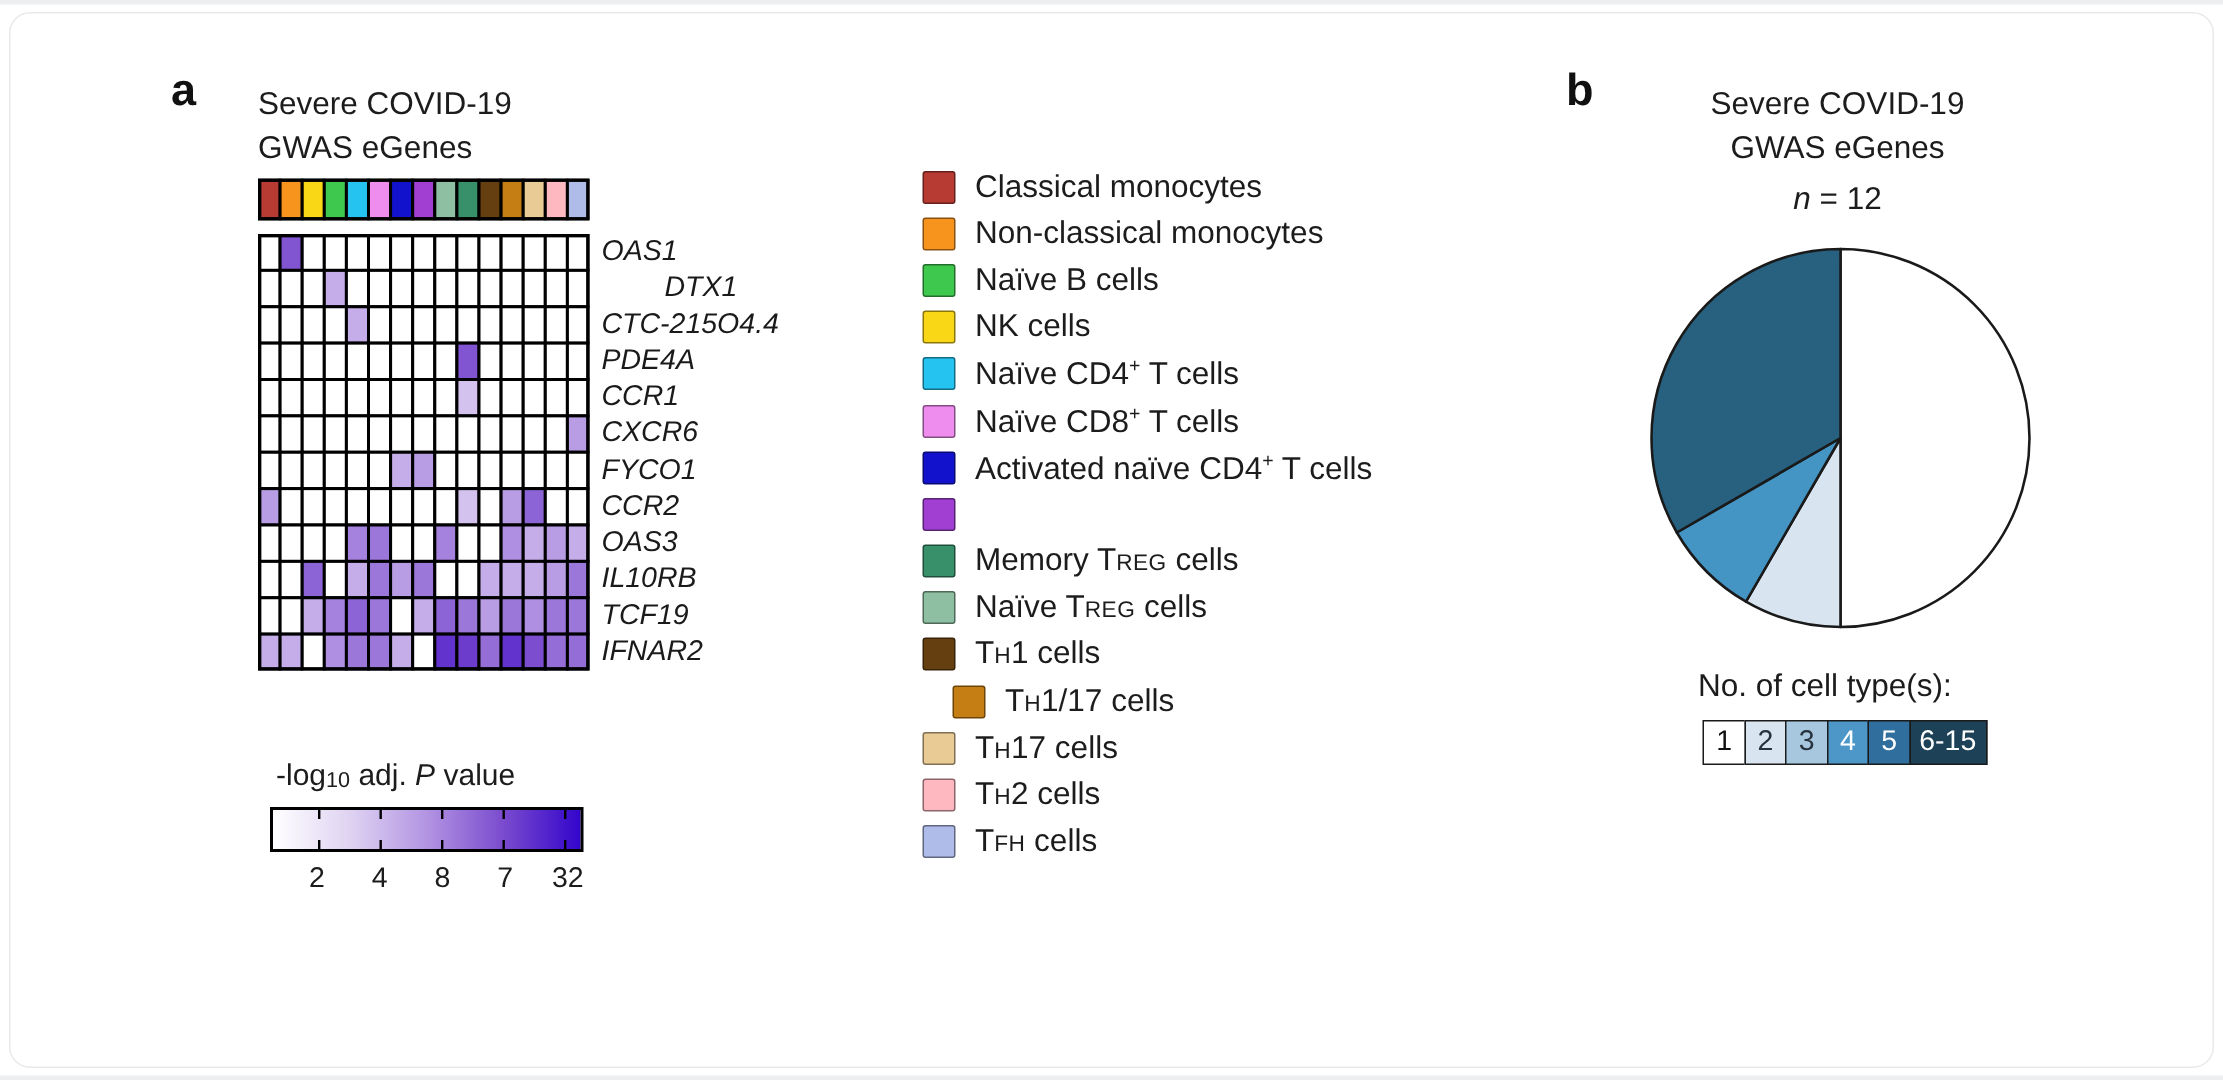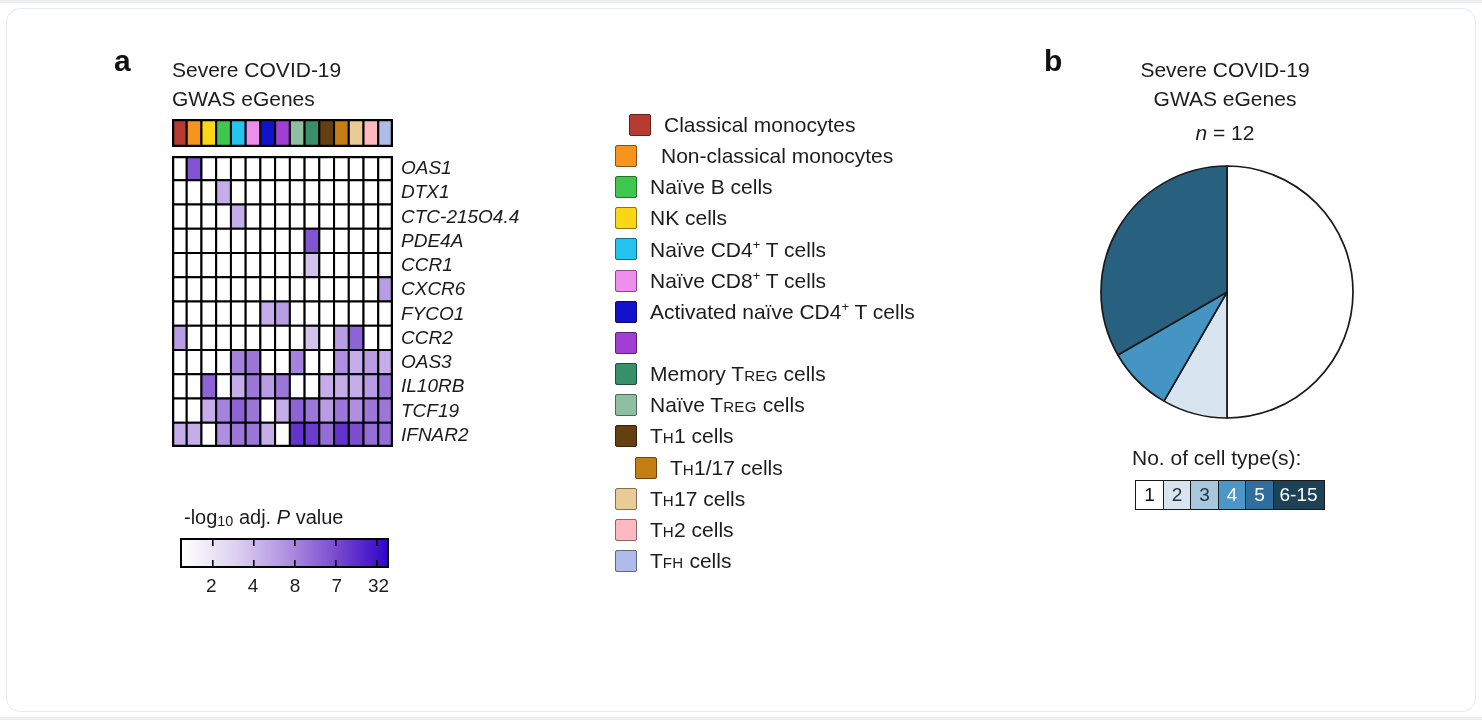--- a/index.html
+++ b/index.html
@@ -243,21 +243,21 @@
       <rect x="147.33" y="266.75" width="14.73" height="24.25" fill="rgb(148,109,215)" stroke="#000" stroke-width="2"></rect>
       <rect x="162.07" y="266.75" width="14.73" height="24.25" fill="rgb(98,51,205)" stroke="#000" stroke-width="2"></rect>
       <rect x="176.80" y="266.75" width="14.73" height="24.25" fill="rgb(124,78,207)" stroke="#000" stroke-width="2"></rect>
       <rect x="191.53" y="266.75" width="14.73" height="24.25" fill="rgb(148,109,215)" stroke="#000" stroke-width="2"></rect>
       <rect x="206.27" y="266.75" width="14.73" height="24.25" fill="rgb(148,109,215)" stroke="#000" stroke-width="2"></rect>
       <rect x="1" y="1" width="219" height="289" fill="none" stroke="#000" stroke-width="2.5"></rect>
     </svg>
 
   <div id="gene-labels" class="abs" style="left:401px;top:156px;">
       <div class="gene-label" style="height: 24.25px;">OAS1</div>
-      <div class="gene-label" style="height: 24.25px;">DTX1</div>
+      <div class="gene-label" style="height: 24.25px; margin-left: 42px;">DTX1</div>
       <div class="gene-label" style="height: 24.25px;">CTC-215O4.4</div>
       <div class="gene-label" style="height: 24.25px;">PDE4A</div>
       <div class="gene-label" style="height: 24.25px;">CCR1</div>
       <div class="gene-label" style="height: 24.25px;">CXCR6</div>
       <div class="gene-label" style="height: 24.25px;">FYCO1</div>
       <div class="gene-label" style="height: 24.25px;">CCR2</div>
       <div class="gene-label" style="height: 24.25px;">OAS3</div>
       <div class="gene-label" style="height: 24.25px;">IL10RB</div>
       <div class="gene-label" style="height: 24.25px;">TCF19</div>
       <div class="gene-label" style="height: 24.25px;">IFNAR2</div>
@@ -280,25 +280,25 @@
   </div>
   <div id="cb-ticklabels" class="abs cb-ticklabels" style="left:180px;top:575px;width:209px;height:24px;">
       <span style="left: 31.35px;">2</span>
       <span style="left: 73.15px;">4</span>
       <span style="left: 114.95px;">8</span>
       <span style="left: 156.75px;">7</span>
       <span style="left: 198.55px;">32</span>
     </div>
 
   <div id="ct-legend" class="abs" style="left:615px;top:109px;">
-      <div class="legend-item" style="height: 31.2px; margin-left: 14px;">
+      <div class="legend-item" style="height: 31.2px;">
         <span class="legend-swatch" style="background: rgb(183, 59, 51); border: 1.5px solid rgb(101, 32, 28);"></span>
         <span class="legend-label"><span>Classical monocytes</span></span>
       </div>
-      <div class="legend-item" style="height: 31.2px; gap: 11px;">
+      <div class="legend-item" style="height: 31.2px;">
         <span class="legend-swatch" style="background: rgb(247, 148, 30); border: 1.5px solid rgb(136, 81, 17);"></span>
         <span class="legend-label"><span>Non-classical monocytes</span></span>
       </div>
       <div class="legend-item" style="height: 31.2px;">
         <span class="legend-swatch" style="background: rgb(63, 200, 78); border: 1.5px solid rgb(35, 110, 43);"></span>
         <span class="legend-label"><span>Naïve B cells</span></span>
       </div>
       <div class="legend-item" style="height: 31.2px;">
         <span class="legend-swatch" style="background: rgb(249, 214, 22); border: 1.5px solid rgb(137, 118, 12);"></span>
         <span class="legend-label"><span>NK cells</span></span>

